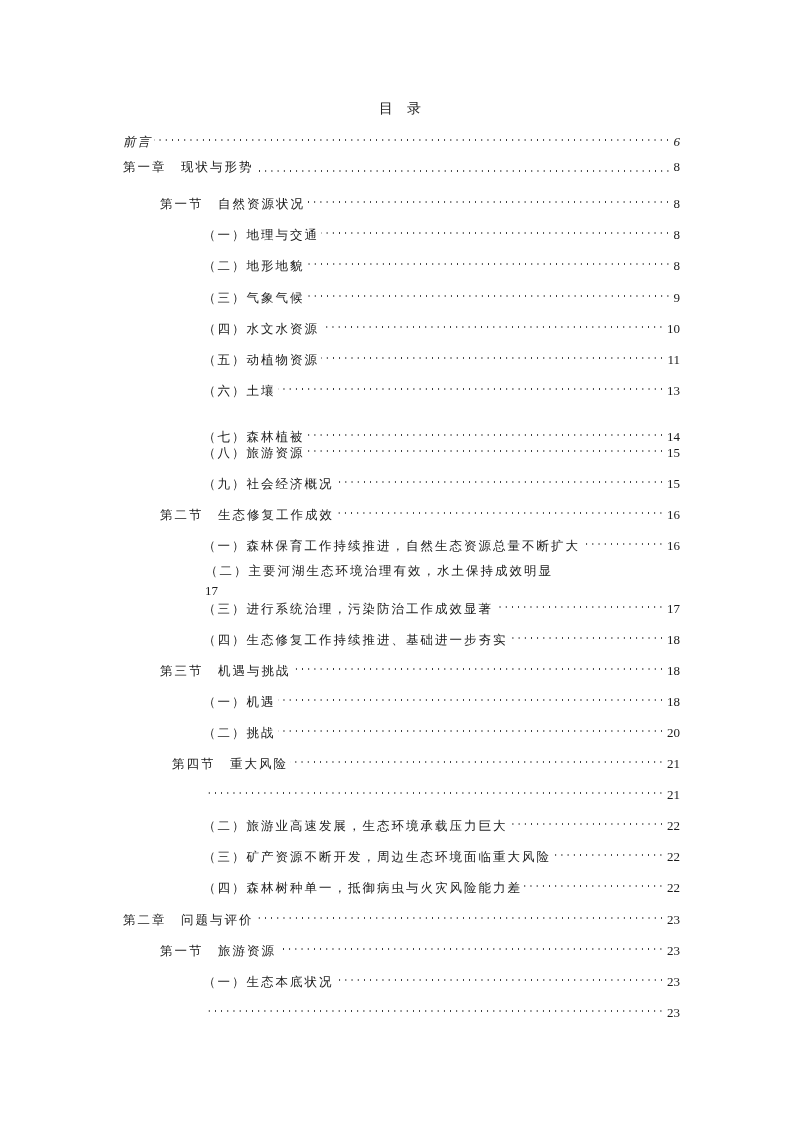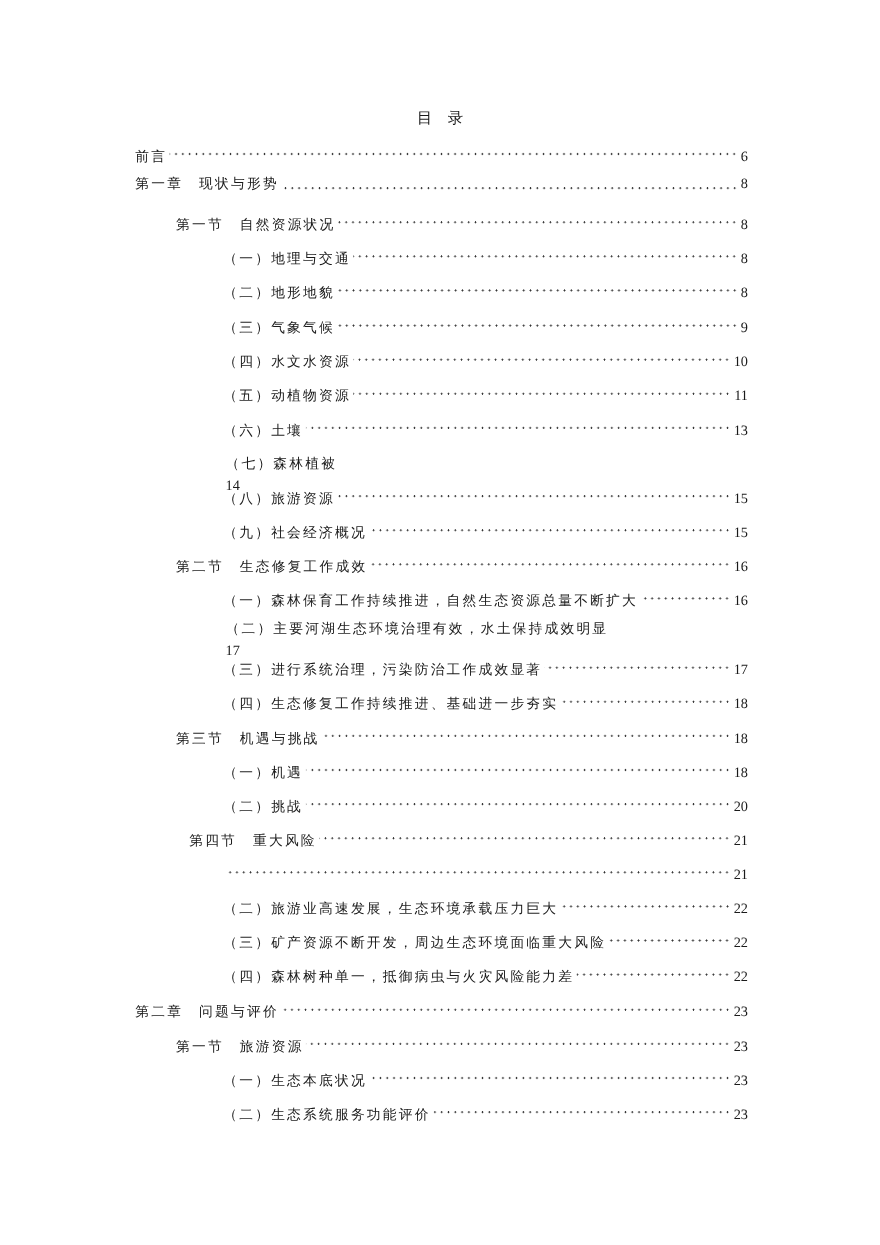--- a/index.html
+++ b/index.html
@@ -84,21 +84,21 @@
       font-family: "Liberation Serif", "DejaVu Serif", serif;
       font-size: 13px;
     }
   </style>
 </head>
 <body>
 
 <div class="page">
   <div class="toc-title">目录</div>
   <div class="toc-list" id="toc-list">
-      <div class="toc-row l0" style="top: 0px;">
+      <div class="toc-row l0" style="top: 0px; font-style: italic;">
         <span class="toc-label">前言</span>
         <span class="toc-leader"></span>
         <span class="toc-page">6</span>
       </div>
       <div class="toc-row l0" style="top: 31.1px; align-items: center;">
         <span class="toc-label">第一章　现状与形势</span>
         <span class="toc-leader"></span>
         <span class="toc-page">8</span>
       </div>
       <div class="toc-row l1" style="top: 62.2px;">
@@ -129,21 +129,21 @@
       <div class="toc-row l2" style="top: 217.7px;">
         <span class="toc-label">（五）动植物资源</span>
         <span class="toc-leader"></span>
         <span class="toc-page">11</span>
       </div>
       <div class="toc-row l2" style="top: 248.8px;">
         <span class="toc-label">（六）土壤</span>
         <span class="toc-leader"></span>
         <span class="toc-page">13</span>
       </div>
-      <div class="toc-row l2" style="top: 285px; flex-direction: column;">
+      <div class="toc-row l2" style="top: 295px;">
         <span class="toc-label">（七）森林植被</span>
         <span class="toc-leader"></span>
         <span class="toc-page">14</span>
       </div>
       <div class="toc-row l2" style="top: 311px;">
         <span class="toc-label">（八）旅游资源</span>
         <span class="toc-leader"></span>
         <span class="toc-page">15</span>
       </div>
       <div class="toc-row l2" style="top: 342.1px;">
@@ -224,18 +224,17 @@
         <span class="toc-label">第一节　旅游资源</span>
         <span class="toc-leader"></span>
         <span class="toc-page">23</span>
       </div>
       <div class="toc-row l2" style="top: 839.7px;">
         <span class="toc-label">（一）生态本底状况</span>
         <span class="toc-leader"></span>
         <span class="toc-page">23</span>
       </div>
       <div class="toc-row l2" style="top: 870.8px;">
-        <span class="toc-label">（二）生态系统服务功能评价</span>
         <span class="toc-leader"></span>
         <span class="toc-page">23</span>
       </div>
     </div>
 </div>
 
 </body></html>

